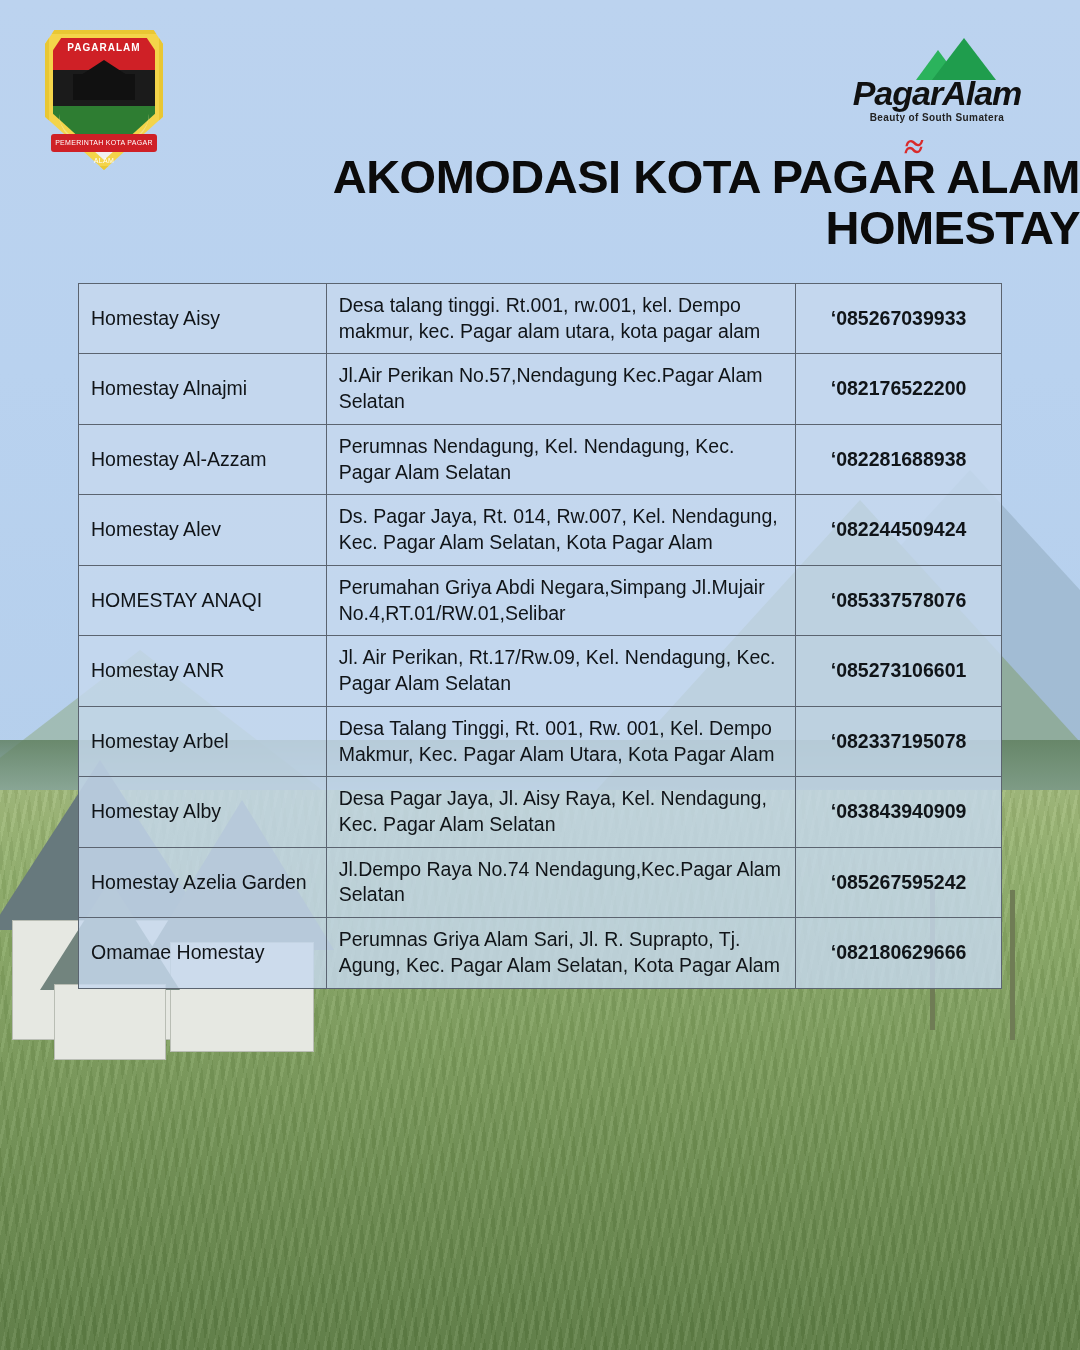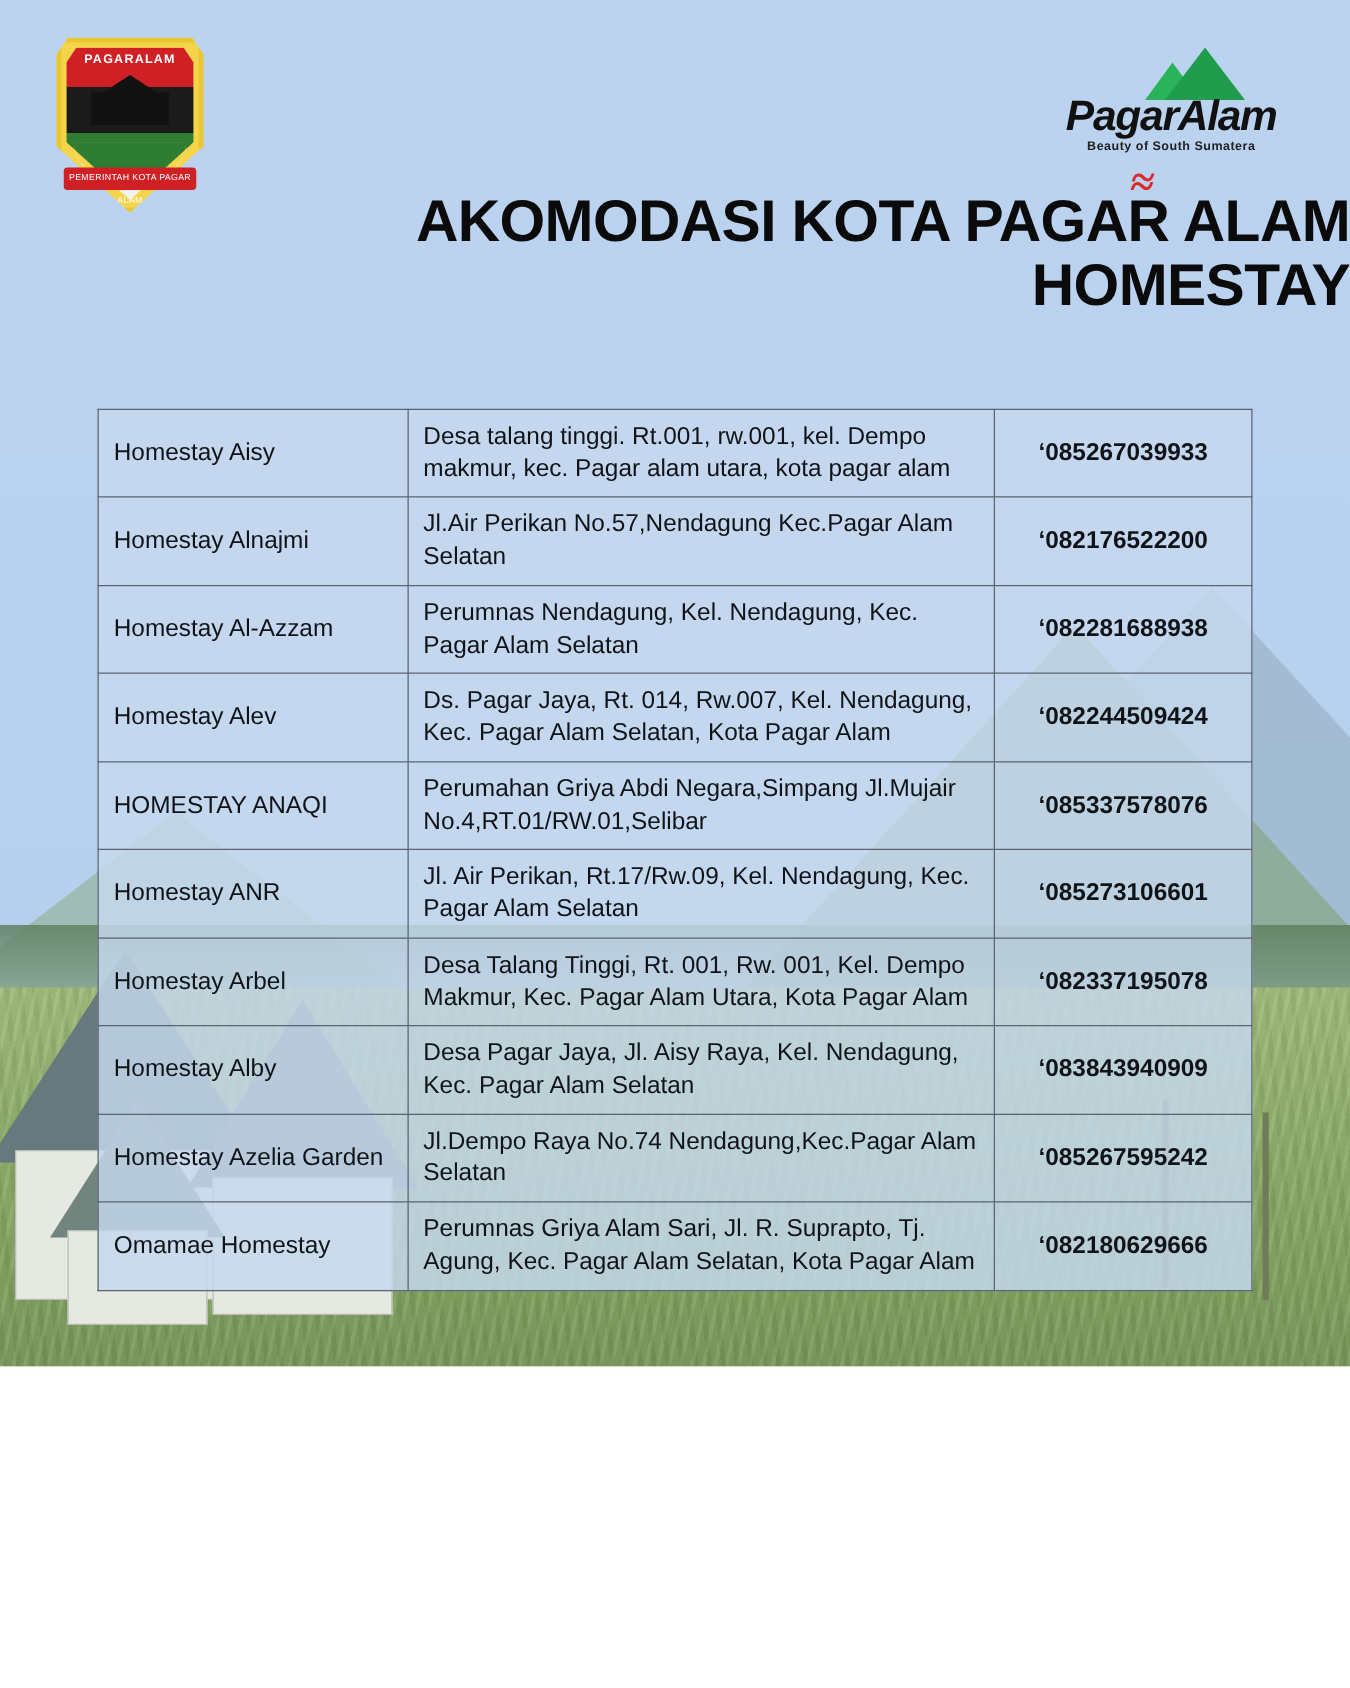--- a/index.html
+++ b/index.html
@@ -3,21 +3,21 @@
 <meta charset="utf-8">
 <style>
   * { box-sizing: border-box; }
   html, body {
     margin: 0; padding: 0;
     width: 1080px; height: 1350px;
     font-family: "Liberation Sans", sans-serif;
   }
   #poster {
     position: relative;
-    width: 1080px; height: 1093px;
+    width: 1080px; height: 1350px;
     overflow: hidden;
     background: #c5d9f1;
   }
 
   
   .bg-sky {
     position: absolute; left: 0; top: 0; width: 1080px; height: 820px;
     background: linear-gradient(180deg, #bcd3ef 0%, #b9d2ef 45%, #b5cfec 100%);
   }
   .bg-mtn-far {
@@ -156,21 +156,21 @@
     font-size: 47px; font-weight: bold; letter-spacing: -0.5px; color: #0b0b0b;
     line-height: 1.05;
   }
   .title-2 {
     font-size: 47px; font-weight: bold; letter-spacing: -0.5px; color: #0b0b0b;
     line-height: 1.15;
   }
 
   
   .table-wrap {
-    position: absolute; left: 78px; top: 283px; width: 924px; margin-top: 44px;
+    position: absolute; left: 78px; top: 283px; width: 924px;
   }
   table.data {
     width: 924px; border-collapse: collapse;
     background: rgba(197,216,238,0.55);
   }
   table.data td {
     border: 1px solid #5b6470;
     padding: 9px 12px;
     font-size: 19.5px;
     color: #101418;

